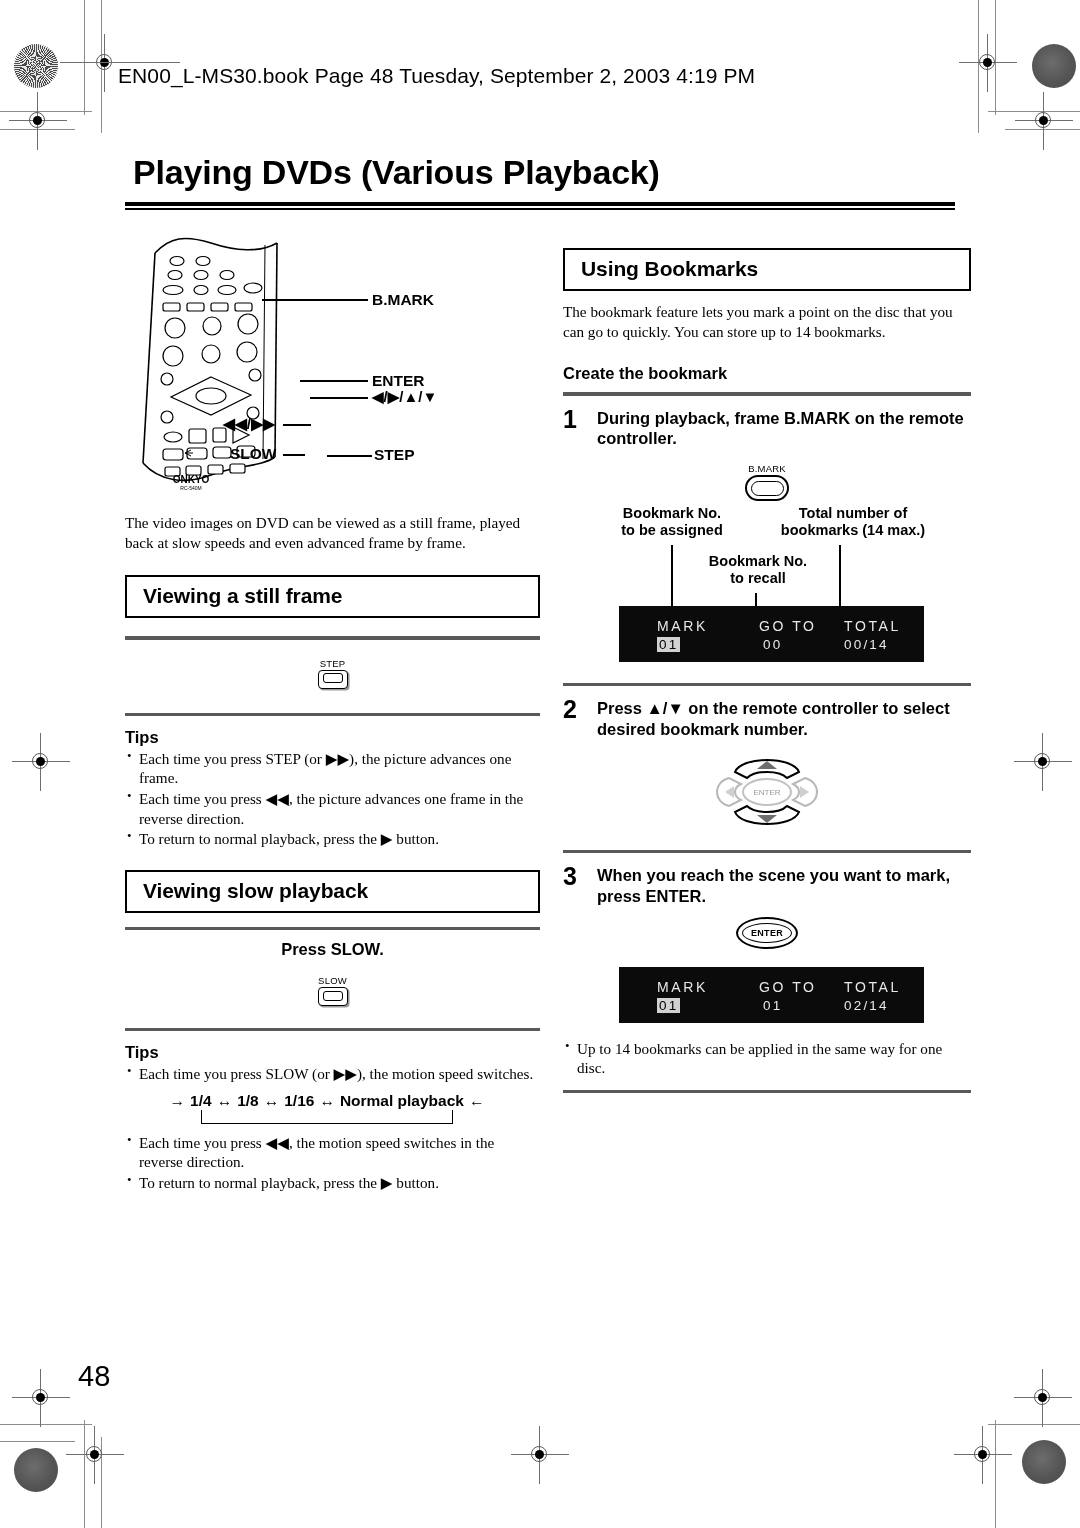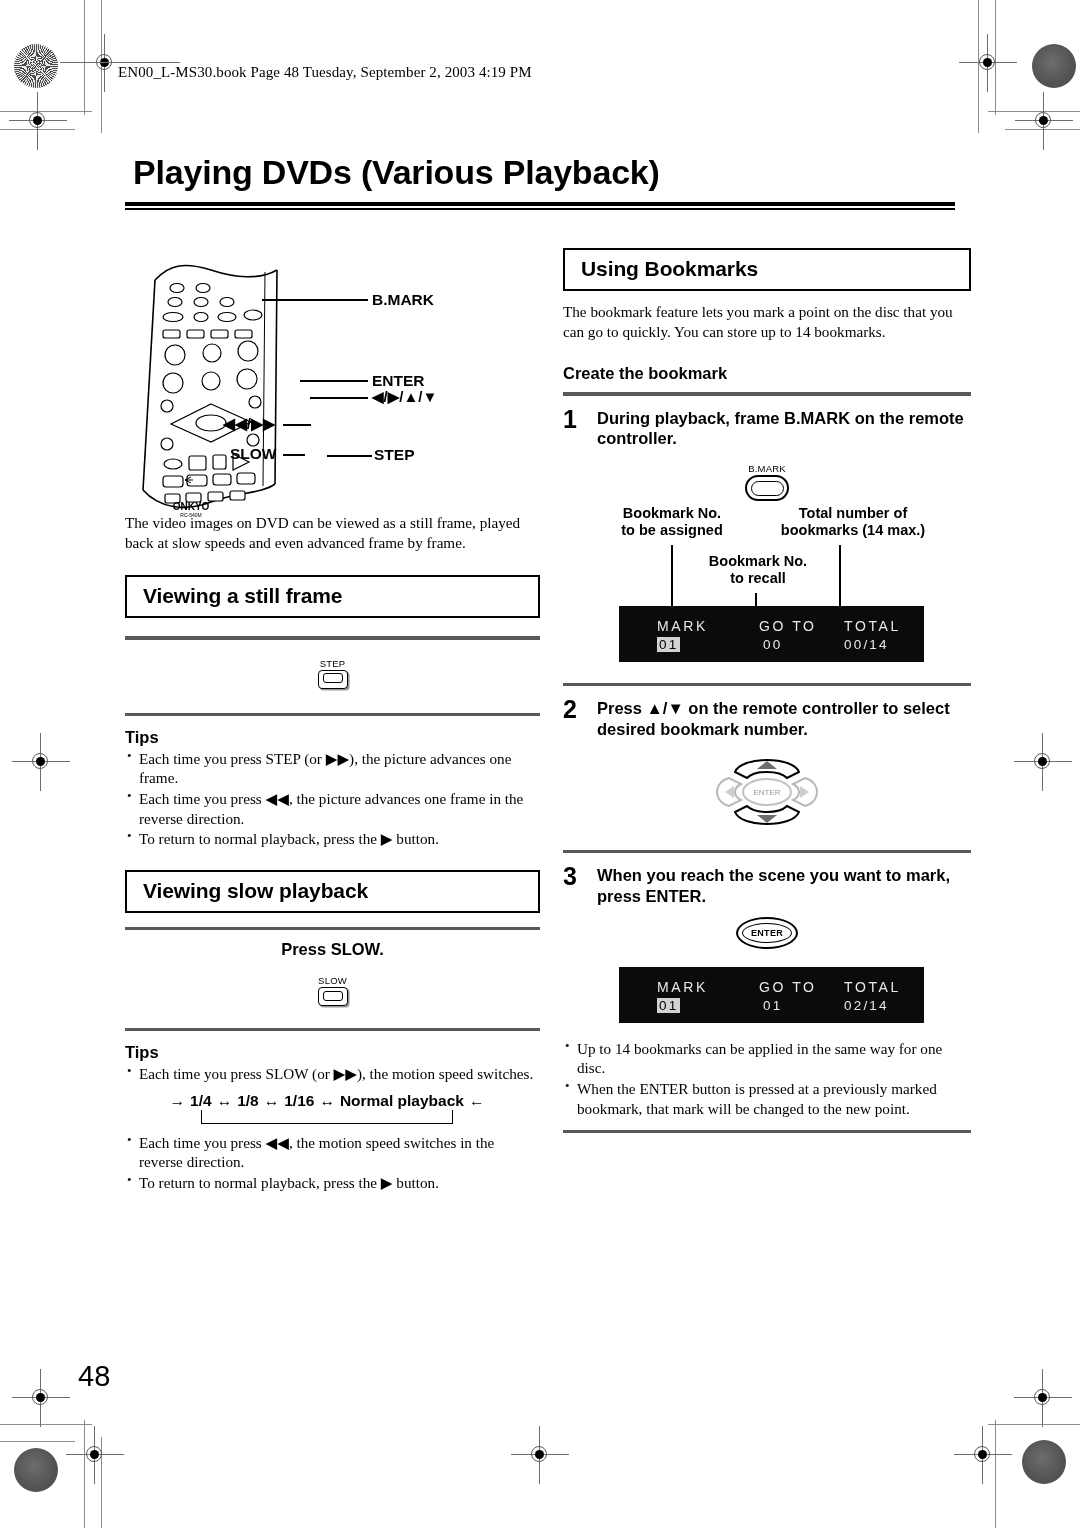--- a/index.html
+++ b/index.html
@@ -55,22 +55,22 @@
   .trimline { position: absolute; background: #8d8d8d; }
 
   
   .hdr-rule {
     position: absolute;
     left: 60px; top: 62px; width: 120px; height: 1.4px; background: #6e6e6e;
   }
   .hdr-text {
     position: absolute;
     left: 118px; top: 64px;
-    font-family: Liberation Serif, serif;
-    font-size: 15px;
+    font-family: Liberation Sans, sans-serif;
+    font-size: 21px;
     letter-spacing: 0.1px;
     white-space: nowrap;
   }
 
   
   .title {
     position: absolute;
     left: 133px; top: 153px;
     font-family: "Liberation Sans", sans-serif;
     font-weight: bold;
@@ -257,21 +257,21 @@
     position: absolute;
     font-family: "Liberation Sans", sans-serif;
     font-weight: bold;
     font-size: 14.5px;
     line-height: 1.18;
     text-align: center;
   }
   .leader { position: absolute; width: 1.8px; background: #000; }
 
   
-  .remote-area { position: absolute; left: 125px; top: 258px; width: 420px; height: 260px; }
+  .remote-area { position: absolute; left: 125px; top: 231px; width: 420px; height: 260px; }
   .lbl-remote {
     position: absolute;
     font-family: "Liberation Sans", sans-serif;
     font-weight: bold;
     font-size: 15.5px;
     white-space: nowrap;
   }
   .lead-h { position: absolute; height: 1.5px; background: #000; }
 
   
@@ -656,21 +656,20 @@
         </div>
         <div style="position:absolute;left:225px;top:12px;">
           <div class="osd-key">TOTAL</div>
           <div class="osd-val">02/14</div>
         </div>
       </div>
     </div>
 
     <ul class="tips" style="margin-top:4px;">
       <li>Up to 14 bookmarks can be applied in the same way for one disc.</li>
-      <li>When the ENTER button is pressed at a previously marked bookmark, that mark will be changed to the new point.</li>
     </ul>
 
     <div class="thickrule" style="margin-top:12px;"></div>
   </div>
 
   <div class="pageno">48</div>
 
 </div>
 
 </body></html>

